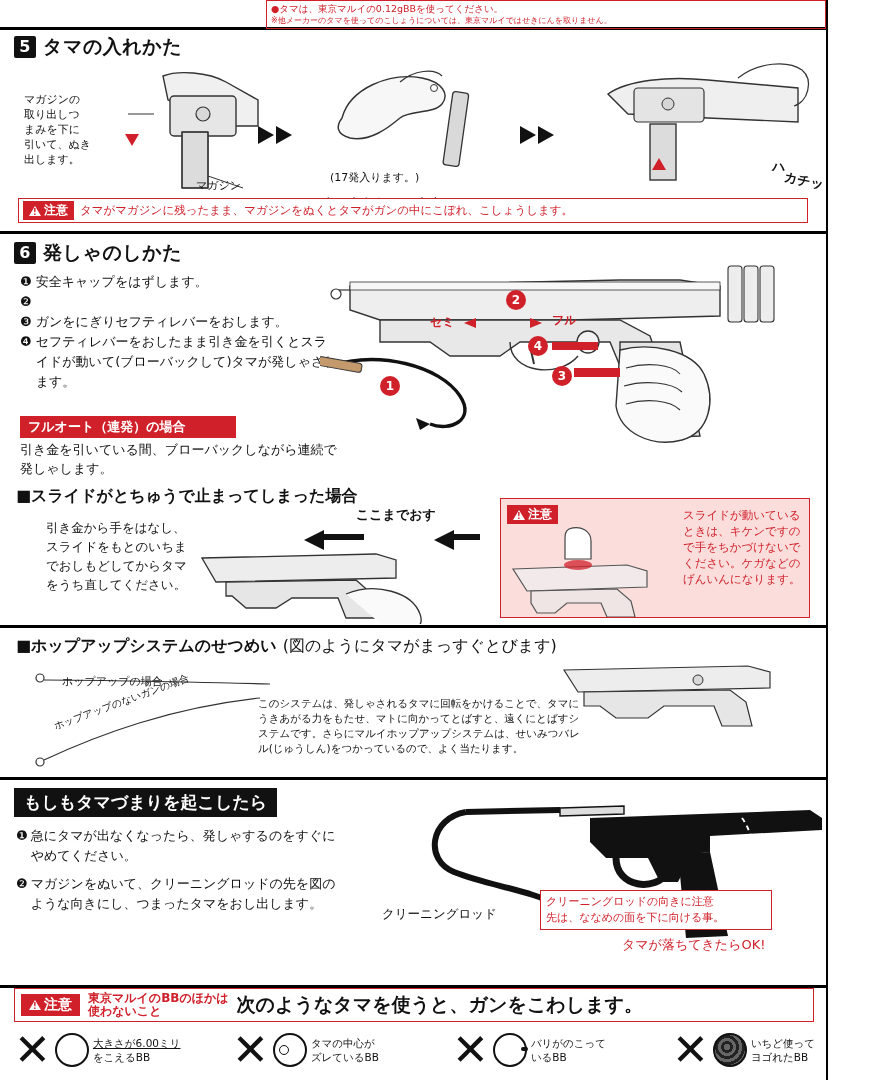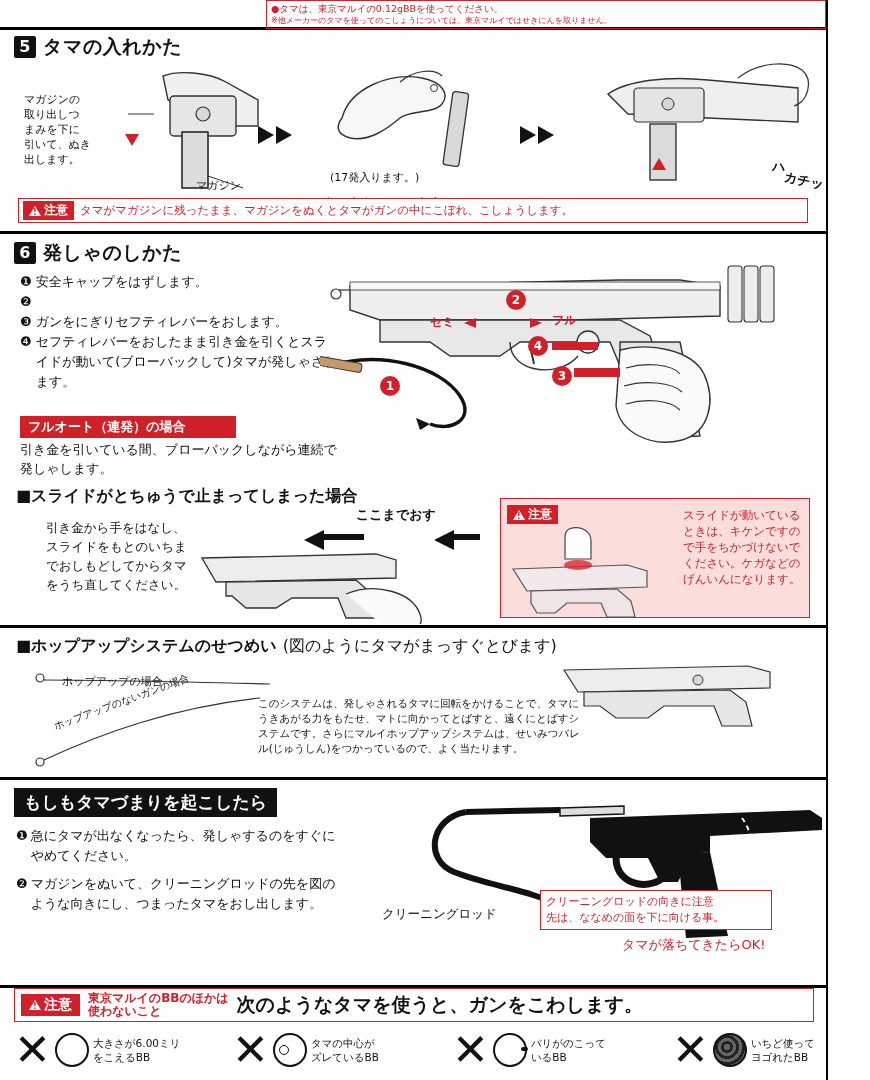--- a/index.html
+++ b/index.html
@@ -272,21 +272,21 @@
         <span class="redtxt" style="font-size:12px;font-weight:bold;display:block;">東京マルイのBBのほかは</span>
         <span class="redtxt" style="font-size:12px;font-weight:bold;display:block;">使わないこと</span>
       </span>
       <span style="font-size:19px;font-weight:bold;">次のようなタマを使うと、ガンをこわします。</span>
     </div>
 
     <div style="position:absolute;left:14px;top:40px;display:flex;align-items:center;gap:4px;">
       <span class="xmark">✕</span>
       <span style="width:30px;height:30px;border:2px solid #111;border-radius:50%;display:inline-block;"></span>
       <span style="font-size:10.5px;line-height:14px;">
-        <span style="display:block;">大きさが6.00ミリ</span>
+        <span style="display:block;text-decoration:underline;">大きさが6.00ミリ</span>
         <span style="display:block;">をこえるBB</span>
       </span>
     </div>
 
     <div style="position:absolute;left:232px;top:40px;display:flex;align-items:center;gap:4px;">
       <span class="xmark">✕</span>
       <span style="width:30px;height:30px;border:2px solid #111;border-radius:50%;display:inline-block;position:relative;">
         <span style="position:absolute;left:4px;top:10px;width:8px;height:8px;border:1.5px solid #111;border-radius:50%;"></span>
       </span>
       <span style="font-size:10.5px;line-height:14px;">

